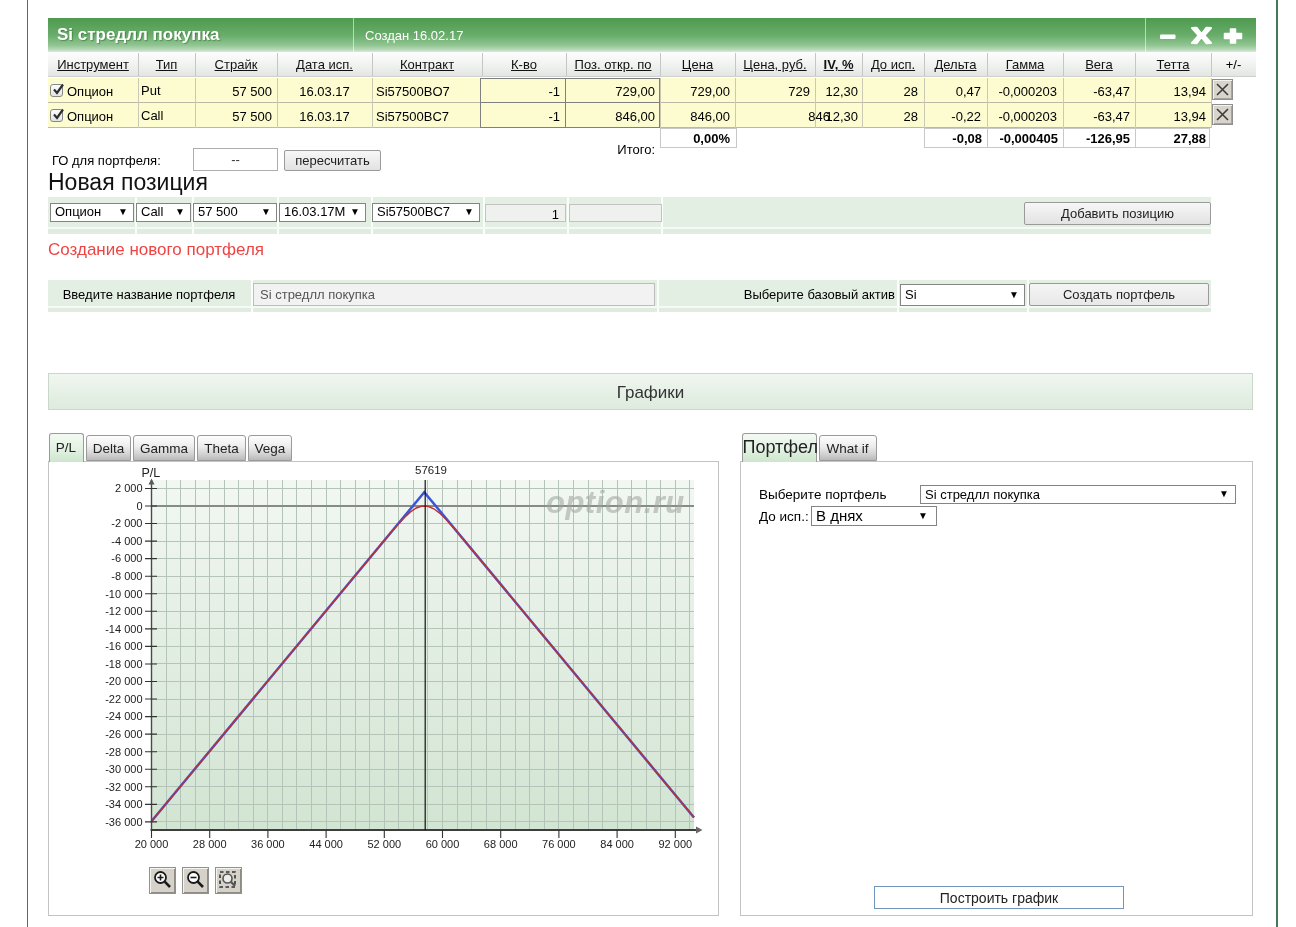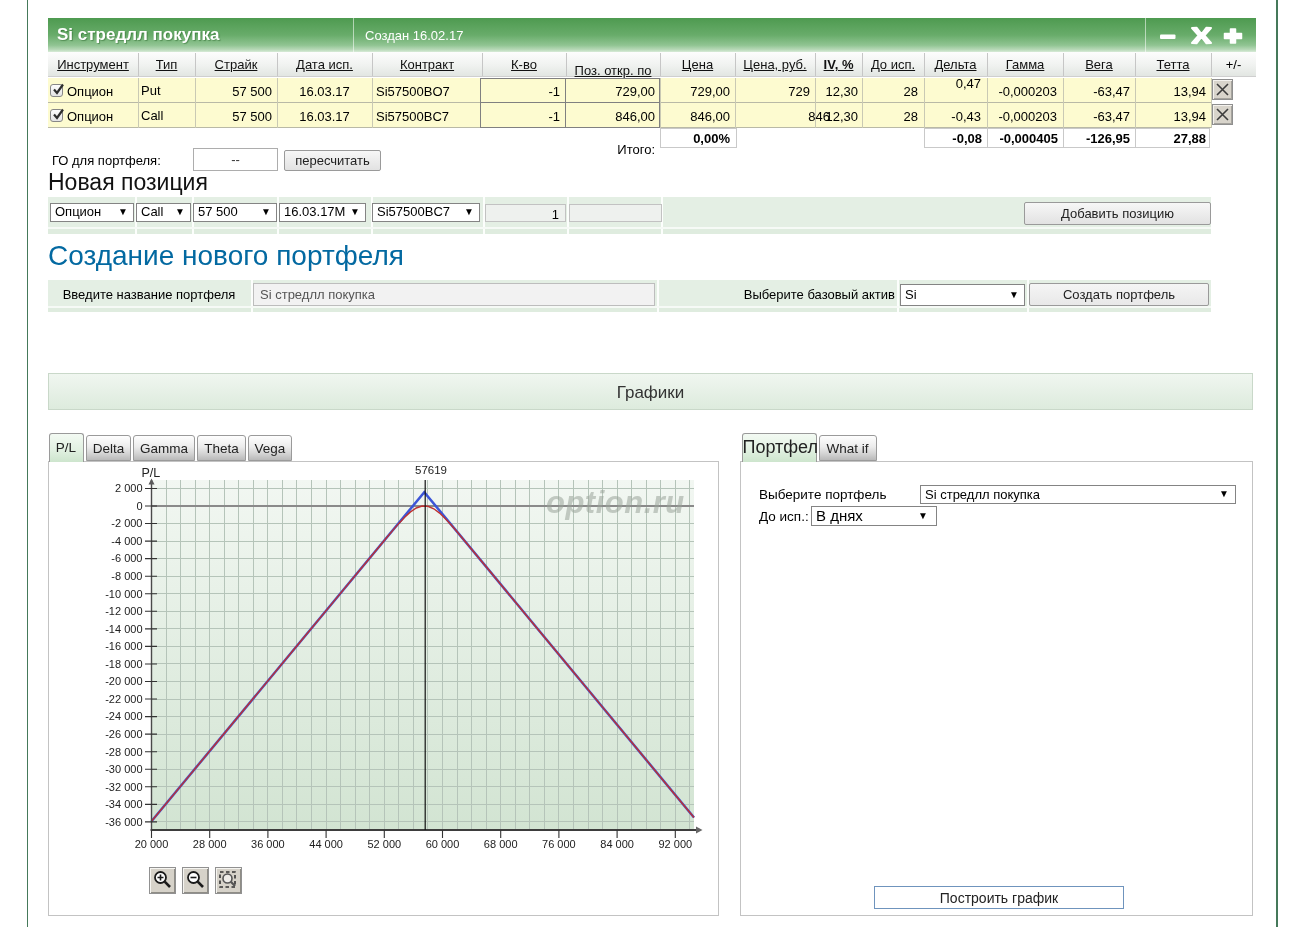--- a/index.html
+++ b/index.html
@@ -33,21 +33,21 @@
   </svg>
 </div>
 
 <div class="abs" style="left:48px; top:52px; width:1208px; height:25px; background:linear-gradient(180deg,#fdfdfd 0%,#f0f2f0 55%,#e2e6e2 100%); border-bottom:1px solid #cfcfcf;"></div>
 <div class="hdr" style="left:48px;   top:57px; width:90px;">Инструмент</div>
 <div class="hdr" style="left:138px;  top:57px; width:57px;">Тип</div>
 <div class="hdr" style="left:195px;  top:57px; width:82px;">Страйк</div>
 <div class="hdr" style="left:277px;  top:57px; width:95px;">Дата исп.</div>
 <div class="hdr" style="left:372px;  top:57px; width:110px;">Контракт</div>
 <div class="hdr" style="left:482px;  top:57px; width:84px;">К-во</div>
-<div class="hdr" style="left:566px;  top:63px; width:94px;">Поз. откр. по</div>
+<div class="hdr" style="left:566px;  top:57px; width:94px;">Поз. откр. по</div>
 <div class="hdr" style="left:660px;  top:57px; width:75px;">Цена</div>
 <div class="hdr" style="left:735px;  top:57px; width:80px;">Цена, руб.</div>
 <div class="hdr" style="left:815px;  top:57px; width:47px;font-weight:bold;">IV, %</div>
 <div class="hdr" style="left:862px;  top:57px; width:62px;">До исп.</div>
 <div class="hdr" style="left:924px;  top:57px; width:63px;">Дельта</div>
 <div class="hdr" style="left:987px;  top:57px; width:76px;">Гамма</div>
 <div class="hdr" style="left:1063px; top:57px; width:72px;">Вега</div>
 <div class="hdr" style="left:1135px; top:57px; width:76px;">Тетта</div>
 <div class="cell tc" style="left:1211px; top:57px; width:45px;">+/-</div>
 <div class="sep" style="left:138px; top:53px; height:23px;"></div>
@@ -98,42 +98,42 @@
 <div class="cell" style="left:141px; top:83px;">Put</div>
 <div class="cell tr" style="left:195px; top:84px; width:77px;">57 500</div>
 <div class="cell tc" style="left:277px; top:84px; width:95px;">16.03.17</div>
 <div class="cell" style="left:376px; top:84px;">Si57500BO7</div>
 <div class="cell tr" style="left:482px; top:84px; width:78px;">-1</div>
 <div class="cell tr" style="left:566px; top:84px; width:89px;">729,00</div>
 <div class="cell tr" style="left:660px; top:84px; width:70px;">729,00</div>
 <div class="cell tr" style="left:735px; top:84px; width:75px;">729</div>
 <div class="cell tr" style="left:815px; top:84px; width:43px;">12,30</div>
 <div class="cell tr" style="left:862px; top:84px; width:56px;">28</div>
-<div class="cell tr" style="left:924px; top:76px; width:57px;">0,47</div>
+<div class="cell tr" style="left:924px; top:84px; width:57px;">0,47</div>
 <div class="cell tr" style="left:987px; top:84px; width:70px;">-0,000203</div>
 <div class="cell tr" style="left:1063px; top:84px; width:67px;">-63,47</div>
 <div class="cell tr" style="left:1135px; top:84px; width:71px;">13,94</div>
 
 <div class="abs cb" style="left:50px; top:109px;">
     <svg width="15" height="14" style="position:absolute;left:0px;top:-2px;">
       <path d="M3 6.5 L6 10 L12 1.5" stroke="#2e2e2e" stroke-width="2.2" fill="none"></path>
     </svg>
   </div>
 <div class="cell" style="left:67px; top:109px;">Опцион</div>
 <div class="cell" style="left:141px; top:108px;">Call</div>
 <div class="cell tr" style="left:195px; top:109px; width:77px;">57 500</div>
 <div class="cell tc" style="left:277px; top:109px; width:95px;">16.03.17</div>
 <div class="cell" style="left:376px; top:109px;">Si57500BC7</div>
 <div class="cell tr" style="left:482px; top:109px; width:78px;">-1</div>
 <div class="cell tr" style="left:566px; top:109px; width:89px;">846,00</div>
 <div class="cell tr" style="left:660px; top:109px; width:70px;">846,00</div>
 <div class="cell tr" style="left:755px; top:109px; width:75px;">846</div>
 <div class="cell tr" style="left:815px; top:109px; width:43px;">12,30</div>
 <div class="cell tr" style="left:862px; top:109px; width:56px;">28</div>
-<div class="cell tr" style="left:924px; top:109px; width:57px;">-0,43</div>
+<div class="cell tr" style="left:924px; top:109px; width:57px;">-0,22</div>
 <div class="cell tr" style="left:987px; top:109px; width:70px;">-0,000203</div>
 <div class="cell tr" style="left:1063px; top:109px; width:67px;">-63,47</div>
 <div class="cell tr" style="left:1135px; top:109px; width:71px;">13,94</div>
 
 <div class="abs" style="left:1212px; top:79px; width:21px; height:21px; background:#d8d4cb; border:1px solid #8f8f8f; box-shadow:inset 1px 1px 0 #f4f2ee, inset -1px -1px 0 #a6a49e;">
   <svg width="19" height="19">
       <path d="M4 4 L15 15 M15 4 L4 15" stroke="#3c3c3c" stroke-width="1.6"></path>
     </svg>
 </div>
 <div class="abs" style="left:1212px; top:104px; width:21px; height:21px; background:#d8d4cb; border:1px solid #8f8f8f; box-shadow:inset 1px 1px 0 #f4f2ee, inset -1px -1px 0 #a6a49e;">
@@ -187,21 +187,21 @@
 <div class="ddl" style="left:136px; top:203px; width:55px; height:18.5px; line-height:16.5px;">Call<span class="ar">▼</span></div>
 <div class="ddl" style="left:193px; top:203px; width:84px; height:18.5px; line-height:16.5px;">57 500<span class="ar">▼</span></div>
 <div class="ddl" style="left:279px; top:203px; width:87px; height:18.5px; line-height:16.5px;">16.03.17М<span class="ar" style="background:#fff;padding-left:2px;">▼</span></div>
 <div class="ddl" style="left:372px; top:203px; width:108px; height:18.5px; line-height:16.5px;">Si57500BC7<span class="ar">▼</span></div>
 <div class="abs" style="left:485px; top:203.5px; width:81px; height:18px; background:#eef1ee; border:1px solid #c2c2c2;">
   <div class="cell tr" style="left:0; top:2px; width:73px;">1</div>
 </div>
 <div class="abs" style="left:569px; top:203.5px; width:93px; height:18px; background:#eef1ee; border:1px solid #c2c2c2;"></div>
 <div class="btn" style="left:1024px; top:202px; width:187px; height:23px; line-height:21px;">Добавить позицию</div>
 
-<div class="abs" style="left:48px; top:240px; font-size:28px; color:#0369a1;">Создание нового портфеля</div>
+<div class="abs" style="left:48px; top:240px; font-size:17px; color:#ef4444;">Создание нового портфеля</div>
 
 <div class="abs" style="left:48px; top:280px; width:1163px; height:26px; background:#e4efe4;">
   <div class="sep" style="left:203px; top:0; height:26px; background:#fcfefc; width:2px;"></div>
   <div class="sep" style="left:609px; top:0; height:26px; background:#fcfefc; width:2px;"></div>
   <div class="sep" style="left:849px; top:0; height:26px; background:#fcfefc; width:2px;"></div>
   <div class="sep" style="left:979px; top:0; height:26px; background:#fcfefc; width:2px;"></div>
 </div>
 <div class="abs" style="left:48px; top:306px; width:1163px; height:1.5px; background:#f6faf6;"></div>
 <div class="abs" style="left:48px; top:307.5px; width:1163px; height:4px; background:#dfecdf;">
   <div class="sep" style="left:203px; top:0; height:4px; background:#fcfefc; width:2px;"></div>

